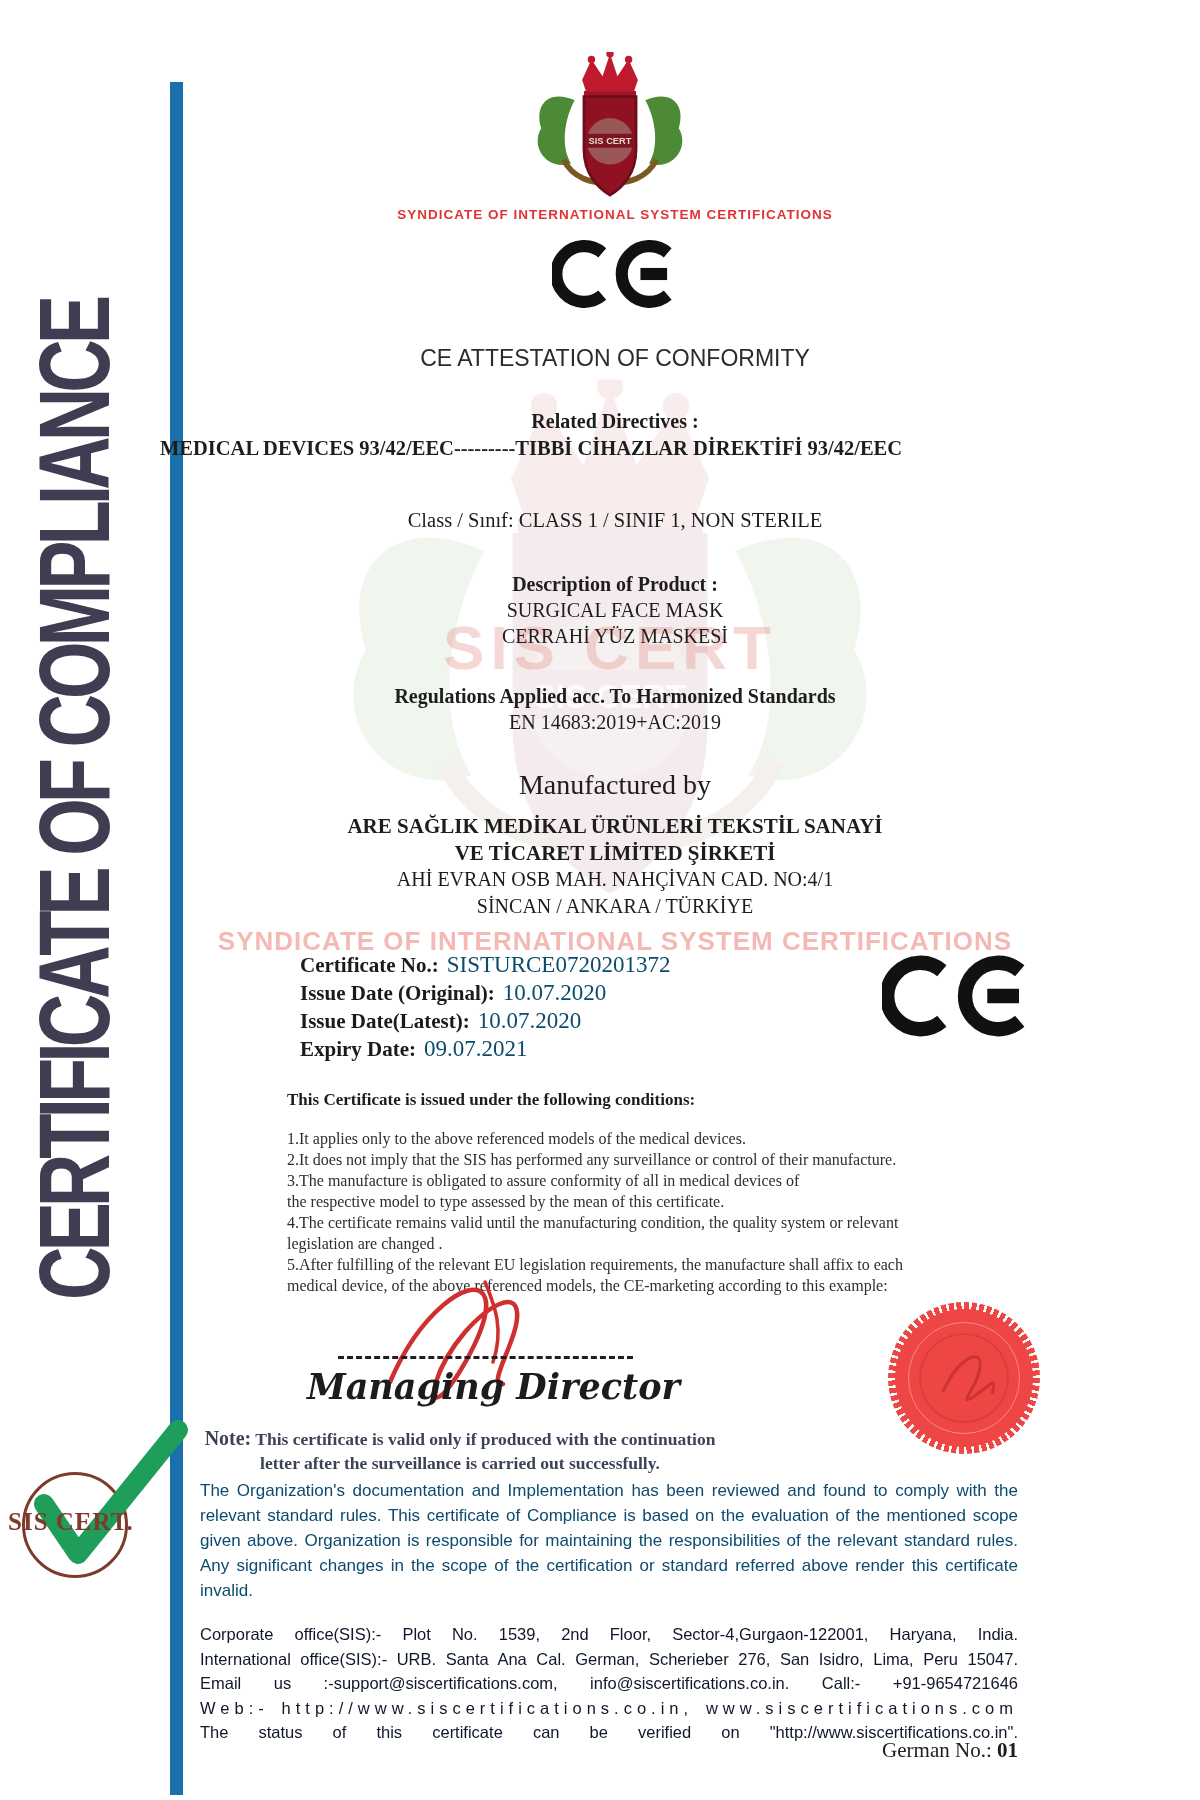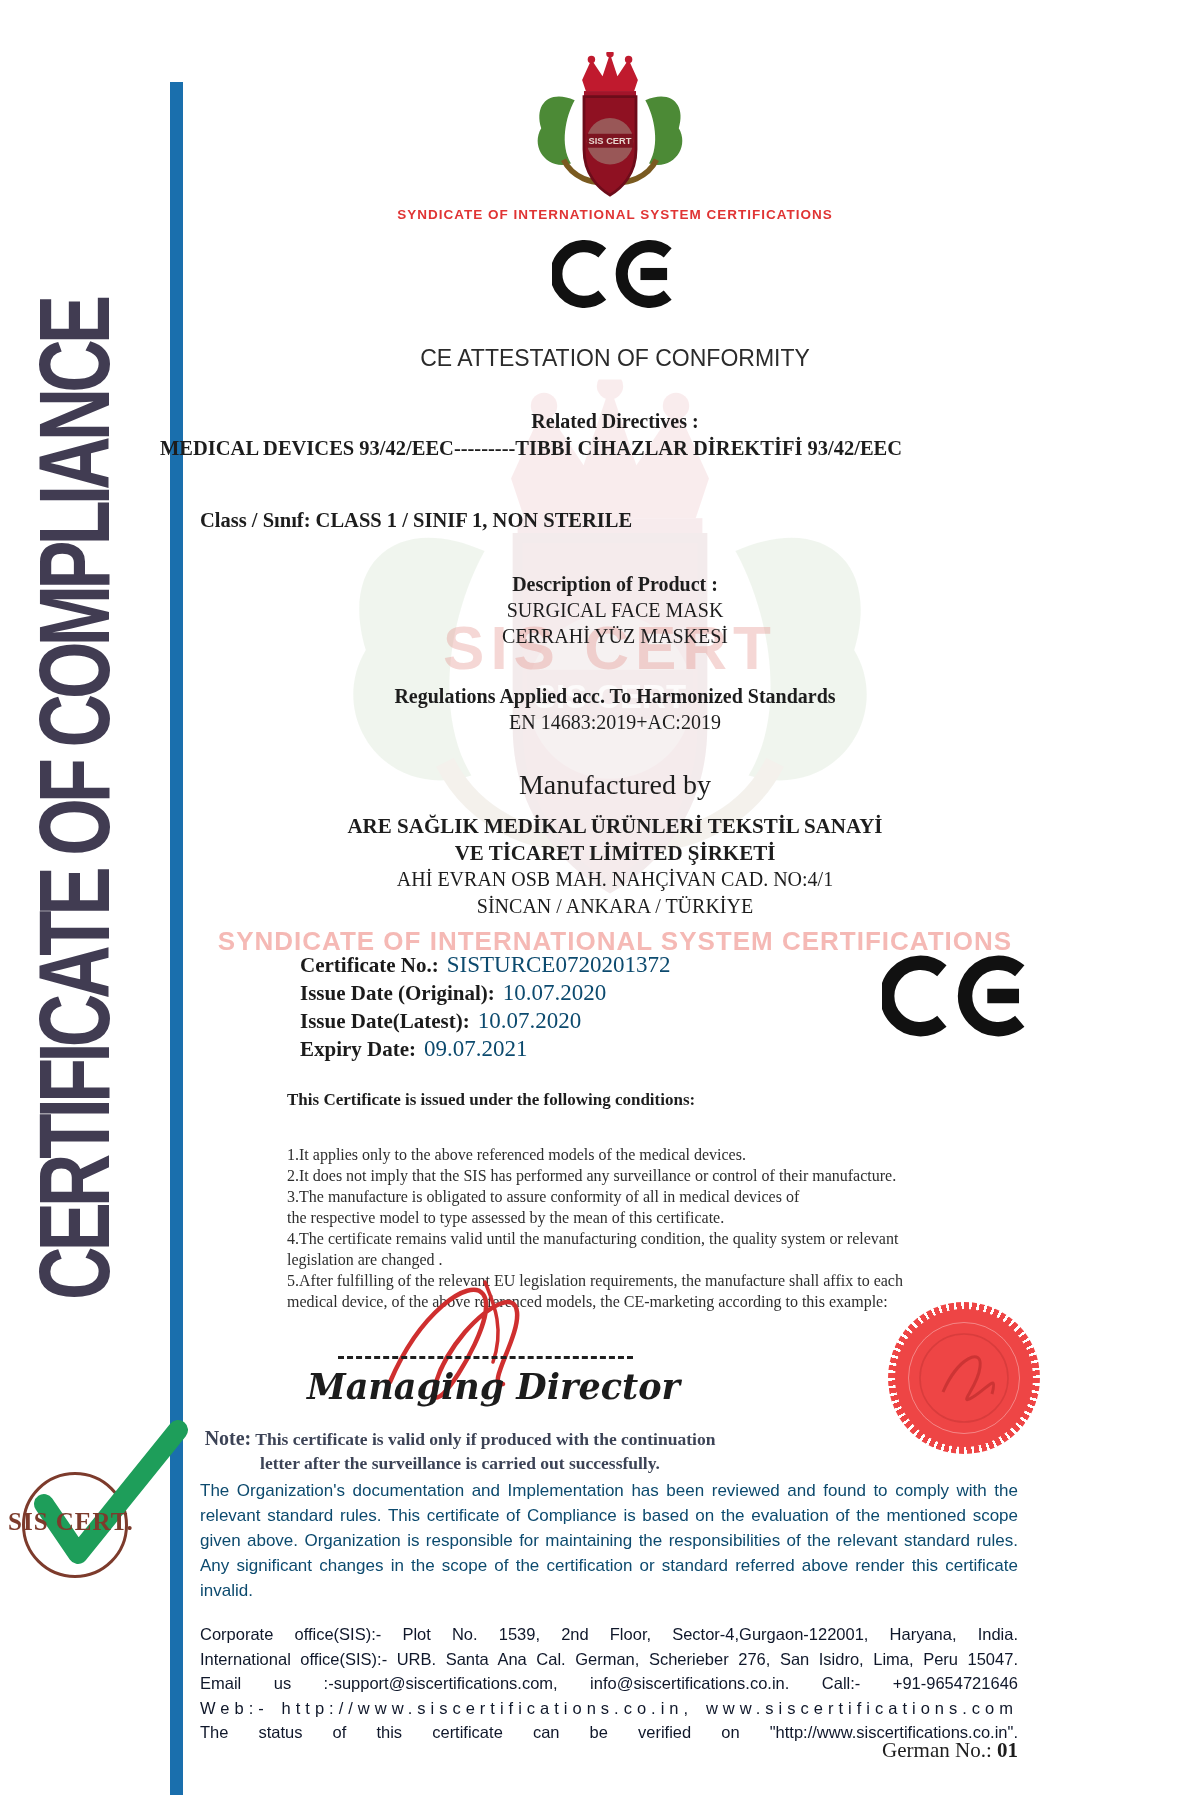--- a/index.html
+++ b/index.html
@@ -19,21 +19,21 @@
   
   .crest{left:505px;top:52px;width:210px;height:158px;}
   .org-name{left:200px;top:207px;width:830px;font-family:"Liberation Sans",sans-serif;
             font-weight:bold;font-size:13.5px;letter-spacing:1px;color:#e03434;text-align:center;}
   .ce-big{left:552px;top:232px;width:126px;height:84px;}
   .attestation{left:200px;top:345px;width:830px;font-family:"Liberation Sans",sans-serif;
                font-size:23px;color:#2b2b2b;text-align:center;}
 
   .directives-label{left:200px;top:410px;width:830px;font-weight:bold;font-size:20px;text-align:center;}
   .directives-value{left:160px;top:437px;width:910px;font-weight:bold;font-size:20.5px;}
-  .class-line{left:200px;top:509px;width:830px;font-weight:bold;font-size:20.5px;text-align:left;}
+  .class-line{left:200px;top:509px;width:830px;font-weight:normal;font-size:20.5px;text-align:center;}
   .prod-label{left:200px;top:573px;width:830px;font-weight:bold;font-size:20px;text-align:center;}
   .prod-1{left:200px;top:599px;width:830px;font-size:20px;text-align:center;}
   .prod-2{left:200px;top:625px;width:830px;font-size:20px;text-align:center;}
   .reg-label{left:200px;top:685px;width:830px;font-weight:bold;font-size:20px;text-align:center;}
   .reg-value{left:200px;top:711px;width:830px;font-size:20px;text-align:center;}
   .mfg-label{left:200px;top:769px;width:830px;font-size:28px;text-align:center;}
   .mfg-1{left:200px;top:814px;width:830px;font-weight:bold;font-size:21px;text-align:center;}
   .mfg-2{left:200px;top:841px;width:830px;font-weight:bold;font-size:21px;text-align:center;}
   .mfg-3{left:200px;top:868px;width:830px;font-size:20px;text-align:center;}
   .mfg-4{left:200px;top:895px;width:830px;font-size:20px;text-align:center;}
@@ -42,21 +42,21 @@
            font-weight:bold;font-size:26px;letter-spacing:1px;color:rgba(236,128,120,0.55);
            text-align:center;white-space:nowrap;}
 
   .cert-block{left:300px;top:952px;width:520px;}
   .cert-row{display:flex;align-items:baseline;gap:8px;height:28px;}
   .cert-label{font-weight:bold;font-size:21px;color:#1b1b1b;}
   .cert-value{font-weight:normal;font-size:23px;color:#0c4a6e;}
   .ce-small{left:882px;top:948px;width:150px;height:96px;}
 
   .cond-head{left:287px;top:1090px;width:740px;font-weight:bold;font-size:17px;}
-  .cond-list{left:287px;top:1128px;width:740px;font-size:16px;color:#2e2e2e;line-height:21px;margin-top:16px;}
+  .cond-list{left:287px;top:1128px;width:740px;font-size:16px;color:#2e2e2e;line-height:21px;}
 
   .sig-scribble{left:365px;top:1272px;width:230px;height:130px;}
   .sig-line{left:338px;top:1356px;width:295px;border-top:3px dashed #1f1f1f;}
   .sig-title{left:280px;top:1366px;width:400px;text-align:right;font-style:italic;font-weight:bold;
              font-size:35px;font-family:"DejaVu Serif",serif;color:#1c1c1c;}
 
   .seal{left:888px;top:1302px;width:152px;height:152px;border-radius:50%;
         background:repeating-conic-gradient(#ee4545 0deg 4deg, rgba(238,69,69,0) 4deg 6deg);}
   .seal-inner{position:absolute;inset:7px;border-radius:50%;background:#ee4545;}
   .seal-ring{position:absolute;inset:20px;border-radius:50%;border:1px solid rgba(255,255,255,0.35);}

